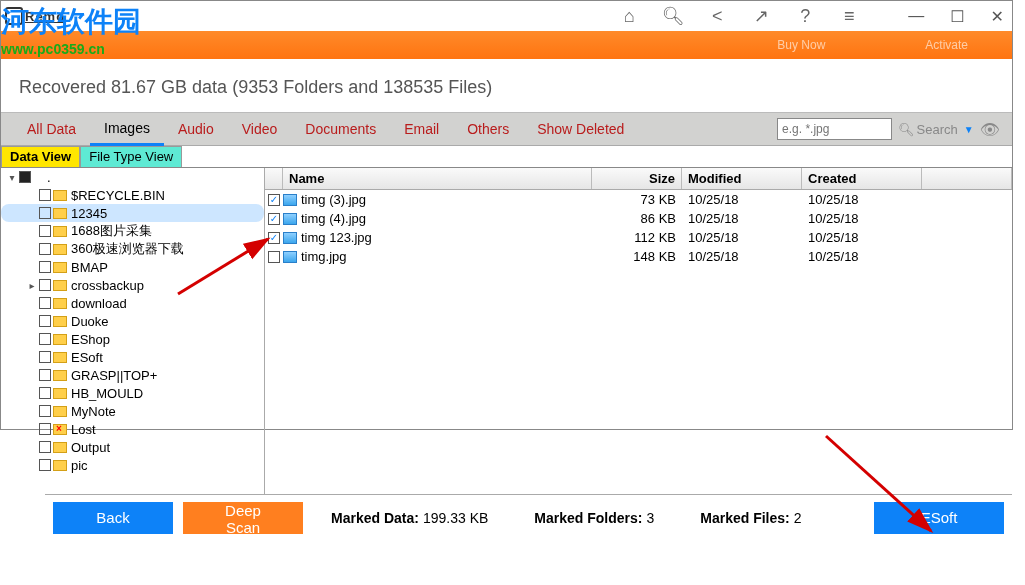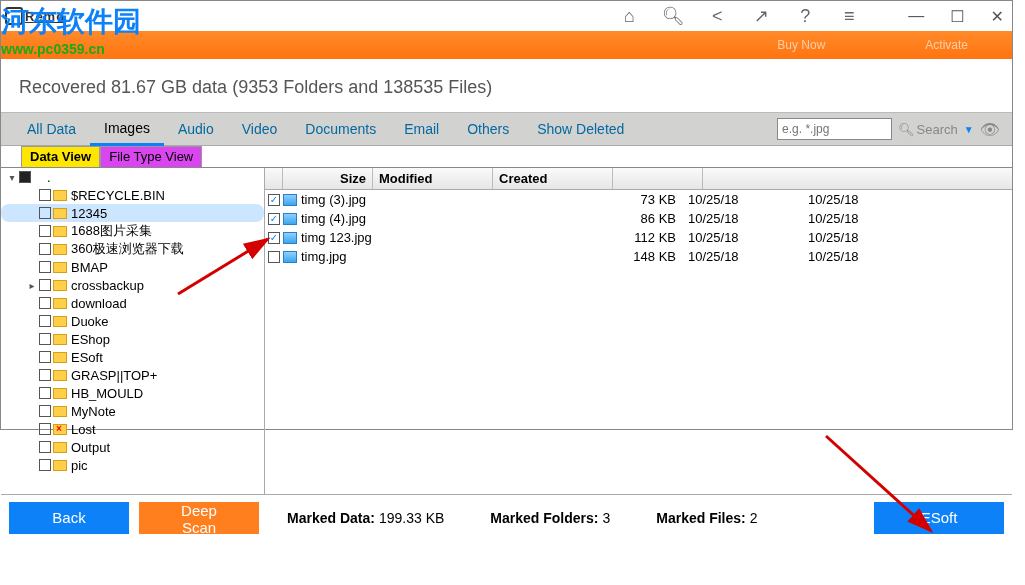--- a/index.html
+++ b/index.html
@@ -24,33 +24,33 @@
 
 
 .orange-bar { height: 28px; background: linear-gradient(#ff8a2a, #ff7410); display: flex; justify-content: flex-end; align-items: center; padding-right: 44px; gap: 100px; }
 .orange-bar span { color: #fff; font-size: 12px; opacity: 0.6; }
 
 
 .summary { padding: 18px 18px 14px 18px; font-size: 18px; color: #555; }
 
 
 .tabbar { height: 34px; background: #d2d2d0; border-top: 1px solid #bbb; border-bottom: 1px solid #aaa; display: flex; align-items: center; padding: 0 12px; }
-.tabbar .tab { padding: 0 14px; font-size: 14px; color: #0369a1; height: 34px; display: flex; align-items: center; cursor: pointer; }
+.tabbar .tab { padding: 0 14px; font-size: 14px; color: #b91c1c; height: 34px; display: flex; align-items: center; cursor: pointer; }
 .tabbar .tab.active { border-bottom: 3px solid #0d82f8; color: #000; }
 .tabbar .gap { flex: 1; }
 .tabbar .search-box { width: 115px; height: 22px; border: 1px solid #888; background: #fff; font-size: 12px; padding: 0 4px; color: #888; }
 .tabbar .search-btn { color: #888; font-size: 13px; margin-left: 6px; display: flex; align-items: center; gap: 2px; cursor: pointer; }
 .tabbar .tri { color: #0d82f8; font-size: 10px; margin-left: 6px; }
 .tabbar .eye { color: #888; margin-left: 6px; }
 
 
-.view-tabs { height: 22px; display: flex; border-bottom: 1px solid #888; padding-left: 20px; }
+.view-tabs { height: 22px; display: flex; border-bottom: 1px solid #888; }
 .view-tab { font-size: 13px; font-weight: bold; padding: 2px 8px; border: 1px solid #999; border-bottom: none; cursor: pointer; }
 .view-tab.dv { background: #ffe600; }
-.view-tab.ft { background: #d946ef; font-weight: normal; }
+.view-tab.ft { background: #5eead4; font-weight: normal; }
 
 
 .main { display: flex; height: 326px; }
 .tree { width: 264px; border-right: 1px solid #aaa; overflow-y: auto; font-size: 13px; }
 .tree-row { display: flex; align-items: center; height: 18px; padding-left: 4px; white-space: nowrap; }
 .tree-row.selected { background: #cde6ff; border-radius: 8px; }
 .tree .tw { width: 14px; display: inline-flex; justify-content: center; color: #555; font-size: 10px; }
 .tree .cb { width: 12px; height: 12px; border: 1px solid #555; margin-right: 2px; display: inline-block; }
 .tree .cb.filled { background: #222; }
 .tree .folder { width: 14px; height: 11px; background: #ffcf4a; border: 1px solid #d4a017; margin-right: 4px; display: inline-block; }
@@ -72,21 +72,21 @@
 .file-row { height: 19px; display: flex; align-items: center; font-size: 13px; }
 .file-row .cb2 { width: 12px; height: 12px; border: 1px solid #555; margin: 0 3px; display: inline-flex; align-items: center; justify-content: center; font-size: 10px; color: #0d82f8; }
 .file-row .img-ico { width: 14px; height: 12px; background: linear-gradient(#8fd0ff,#3ba6ed); border: 1px solid #2a7fc9; margin-right: 4px; display: inline-block; }
 .file-row .fname { flex: 1; }
 .file-row .fsize { width: 90px; text-align: right; padding-right: 6px; }
 .file-row .fmod { width: 120px; padding-left: 6px; }
 .file-row .fcre { width: 120px; padding-left: 6px; }
 .file-row .fext { width: 90px; }
 
 
-.bottom { height: 46px; border-top: 1px solid #aaa; display: flex; align-items: center; padding: 0 8px; gap: 10px; font-size: 14px; }
+.bottom { height: 46px; border-top: 1px solid #aaa; display: flex; align-items: center; padding: 0 8px; gap: 10px; font-size: 14px; margin-left: 44px; }
 .btn { height: 32px; border: none; color: #fff; font-size: 15px; cursor: pointer; padding: 0 26px; }
 .btn-back { background: #0d82f8; width: 120px; }
 .btn-deep { background: #ff7f1f; width: 120px; }
 .btn-save { background: #0d82f8; width: 130px; margin-left: auto; }
 .stat { display: flex; gap: 4px; margin: 0 18px; }
 
 
 .arrow1 { position: absolute; top: 228px; left: 172px; pointer-events: none; z-index: 10; }
 .arrow2 { position: absolute; top: 430px; left: 820px; pointer-events: none; z-index: 10; }
 </style>
@@ -272,20 +272,21 @@
             <span class="cb"></span> 
             <span class="folder"></span>
             <span class="lbl">pic</span>
           </div>
         </div>
     </div>
 
     <div class="files">
       <div class="files-head">
         <div class="col-chk"></div>
+        <div class="col-name">Name</div>
         <div class="col-size">Size</div>
         <div class="col-mod">Modified</div>
         <div class="col-cre">Created</div>
         <div class="col-ext"></div>
       </div>
       <div class="files-body" id="files-body">
           <div class="file-row">
             <span class="cb2">✓</span>
             <span class="img-ico"></span>
             <span class="fname">timg (3).jpg</span>

